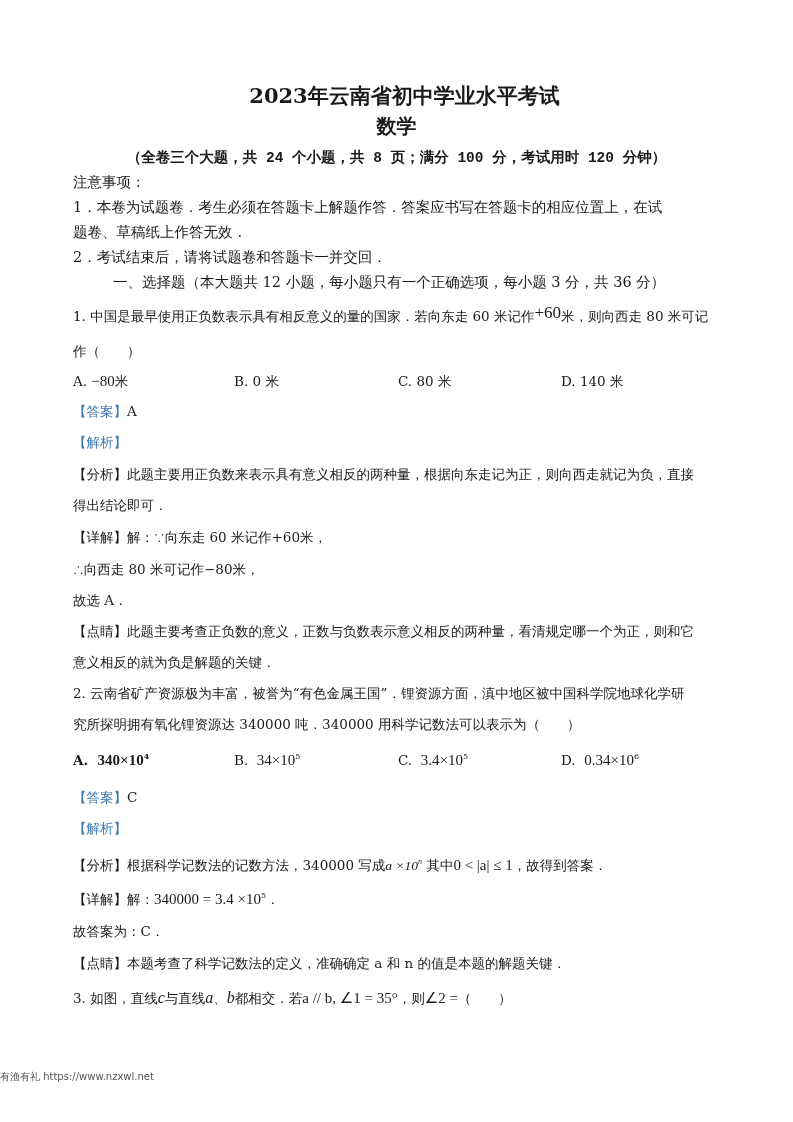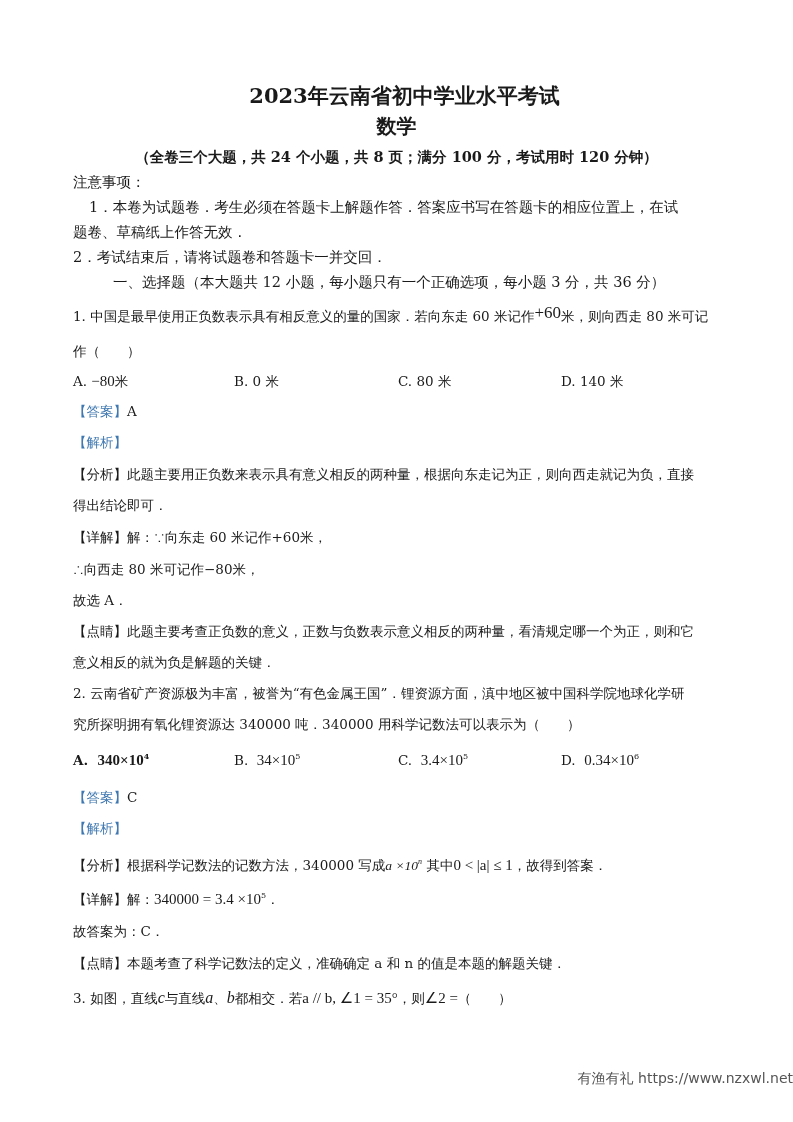--- a/index.html
+++ b/index.html
@@ -10,35 +10,35 @@
   }
   .line { position: absolute; left: 73px; white-space: nowrap; font-size: 13.5px; line-height: 20px; }
   .bold { font-weight: normal; font-size: 14.5px; }
   .title { position: absolute; left: 0; width: 793px; text-align: center; font-weight: bold; }
   .tag { color: #3f78b0; }
   .opt { position: absolute; font-size: 13.5px; line-height: 20px; white-space: nowrap; }
   .math { font-family: "Liberation Serif", serif; font-size: 15px; }
   .ital { font-style: italic; font-family: "Liberation Serif", serif; }
   sup { font-size: 8px; vertical-align: 6px; line-height: 0; }
   .footer {
-    position: absolute; left: 0; width: 793px; top: 1070px; text-align: right;
-    font-family: "DejaVu Sans", sans-serif; font-size: 14px; color: #555555;
+    position: absolute; left: 0; width: 793px; top: 1070px; text-align: left;
+    font-family: "DejaVu Sans", sans-serif; font-size: 10px; color: #555555;
   }
 </style>
 </head>
 <body>
 
 <div>
 
   <div class="title" style="top:82px;font-size:21px;margin-left:8px;">2023年云南省初中学业水平考试</div>
   <div class="title" style="top:113px;font-size:20px;">数学</div>
-  <div class="title" style="top:148px;font-size:14.5px;">（全卷三个大题，共 24 个小题，共 8 页；满分 100 分，考试用时 120 分钟）</div>
+  <div class="title" style="top:148px;font-size:14.5px;font-family:Liberation Mono, monospace;">（全卷三个大题，共 24 个小题，共 8 页；满分 100 分，考试用时 120 分钟）</div>
 
   <div class="line bold" style="top:172px;">注意事项：</div>
-  <div class="line bold" style="top:197px;margin-left:16px;">1．本卷为试题卷．考生必须在答题卡上解题作答．答案应书写在答题卡的相应位置上，在试</div>
+  <div class="line bold" style="top:197px;">1．本卷为试题卷．考生必须在答题卡上解题作答．答案应书写在答题卡的相应位置上，在试</div>
   <div class="line bold" style="top:222px;">题卷、草稿纸上作答无效．</div>
   <div class="line bold" style="top:247px;">2．考试结束后，请将试题卷和答题卡一并交回．</div>
   <div class="line bold" style="top:272px;margin-left:40px;">一、选择题（本大题共 12 小题，每小题只有一个正确选项，每小题 3 分，共 36 分）</div>
 
   <div class="line" style="top:306px;">
     <span>1. 中国是最早使用正负数表示具有相反意义的量的国家．若向东走 60 米记作</span><span class="math" style="font-size:17px;position:relative;top:-3px;">+60</span><span>米，则向西走 80 米可记</span>
   </div>
   <div class="line" style="top:341px;">作（　　）</div>
 
   <div class="opt" style="left:73px;top:371px;"><span>A.</span> <span class="math">−80</span><span>米</span></div>

